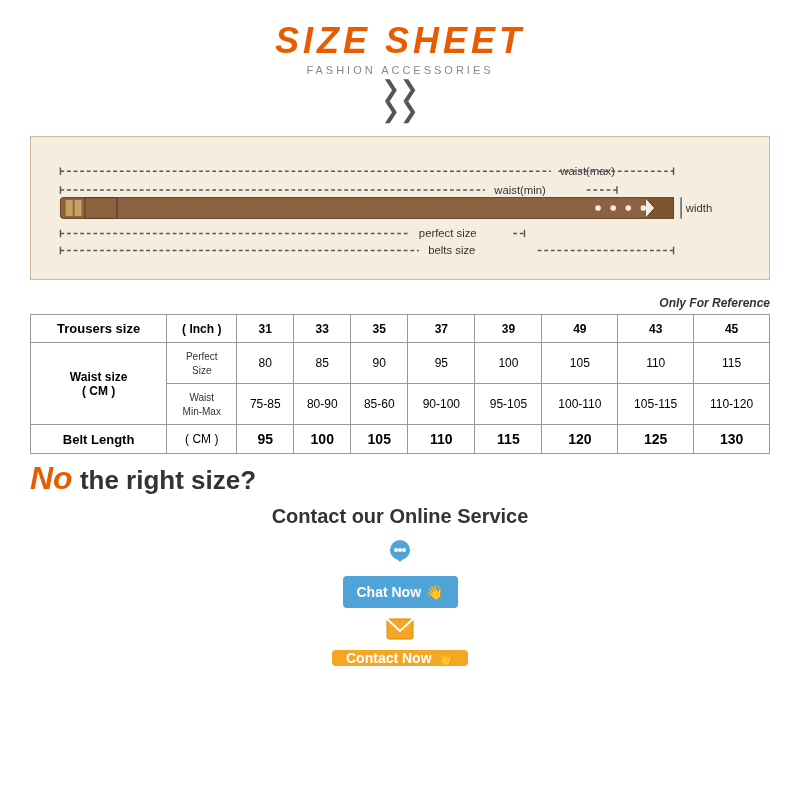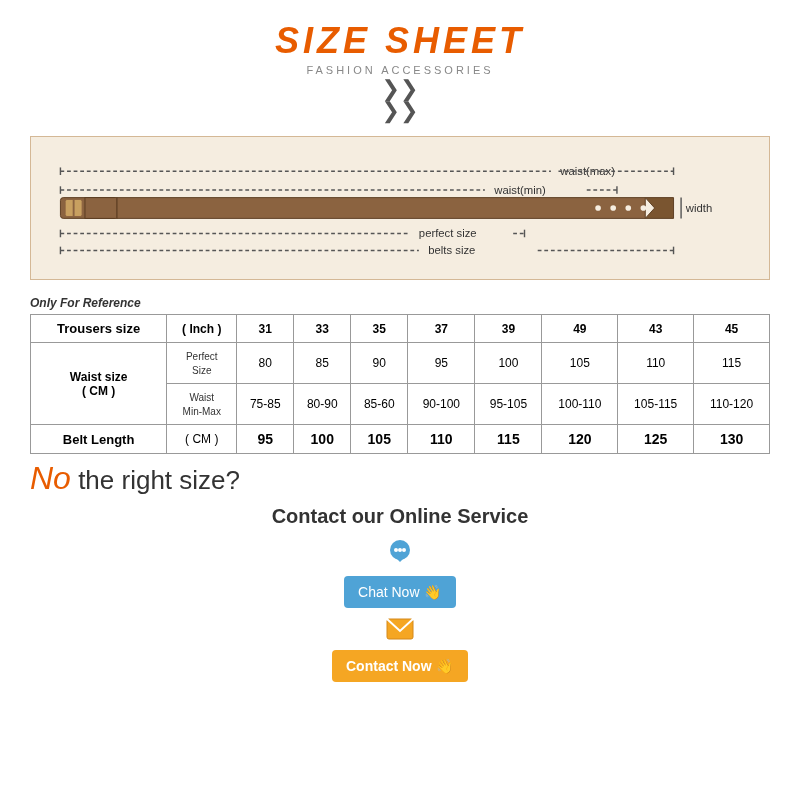--- a/index.html
+++ b/index.html
@@ -50,20 +50,21 @@
       margin: 8px 0;
       position: relative;
     }
     
     .reference-text {
       font-size: 12px;
       font-weight: bold;
       color: #333;
       margin: 8px 0 4px 0;
       font-style: italic;
+      text-align: right;
     }
     table {
       width: 100%;
       border-collapse: collapse;
       font-size: 12px;
     }
     th, td {
       border: 1px solid #999;
       text-align: center;
       padding: 6px 3px;
@@ -105,21 +106,21 @@
       color: #444;
       margin: 4px 0 8px 0;
       font-style: italic;
     }
     
     .bottom-section {
       margin-top: 6px;
     }
     .no-size-text {
       font-size: 26px;
-      font-weight: normal;
+      font-weight: bold;
       color: #333;
       margin-bottom: 8px;
     }
     .no-size-text .no-word {
       color: #e85c00;
       font-size: 32px;
       font-style: italic;
     }
     .contact-row {
       display: flex;
@@ -137,30 +138,30 @@
       display: flex;
       align-items: center;
       gap: 5px;
       background: #4fa3d6;
       border: none;
       border-radius: 4px;
       padding: 8px 14px;
       cursor: pointer;
       color: #fff;
       font-size: 14px;
-      font-weight: normal;
+      font-weight: bold;
     }
     .contact-btn {
       display: flex;
       align-items: center;
       gap: 5px;
       background: #f5a623;
       border: none;
       border-radius: 4px;
-      padding: 8px 14px;
+      padding: 0 14px;
       cursor: pointer;
       color: #fff;
       font-size: 14px;
       font-weight: bold;
     }
     .hand-icon {
       font-size: 14px;
     }
   </style>
 </head>

